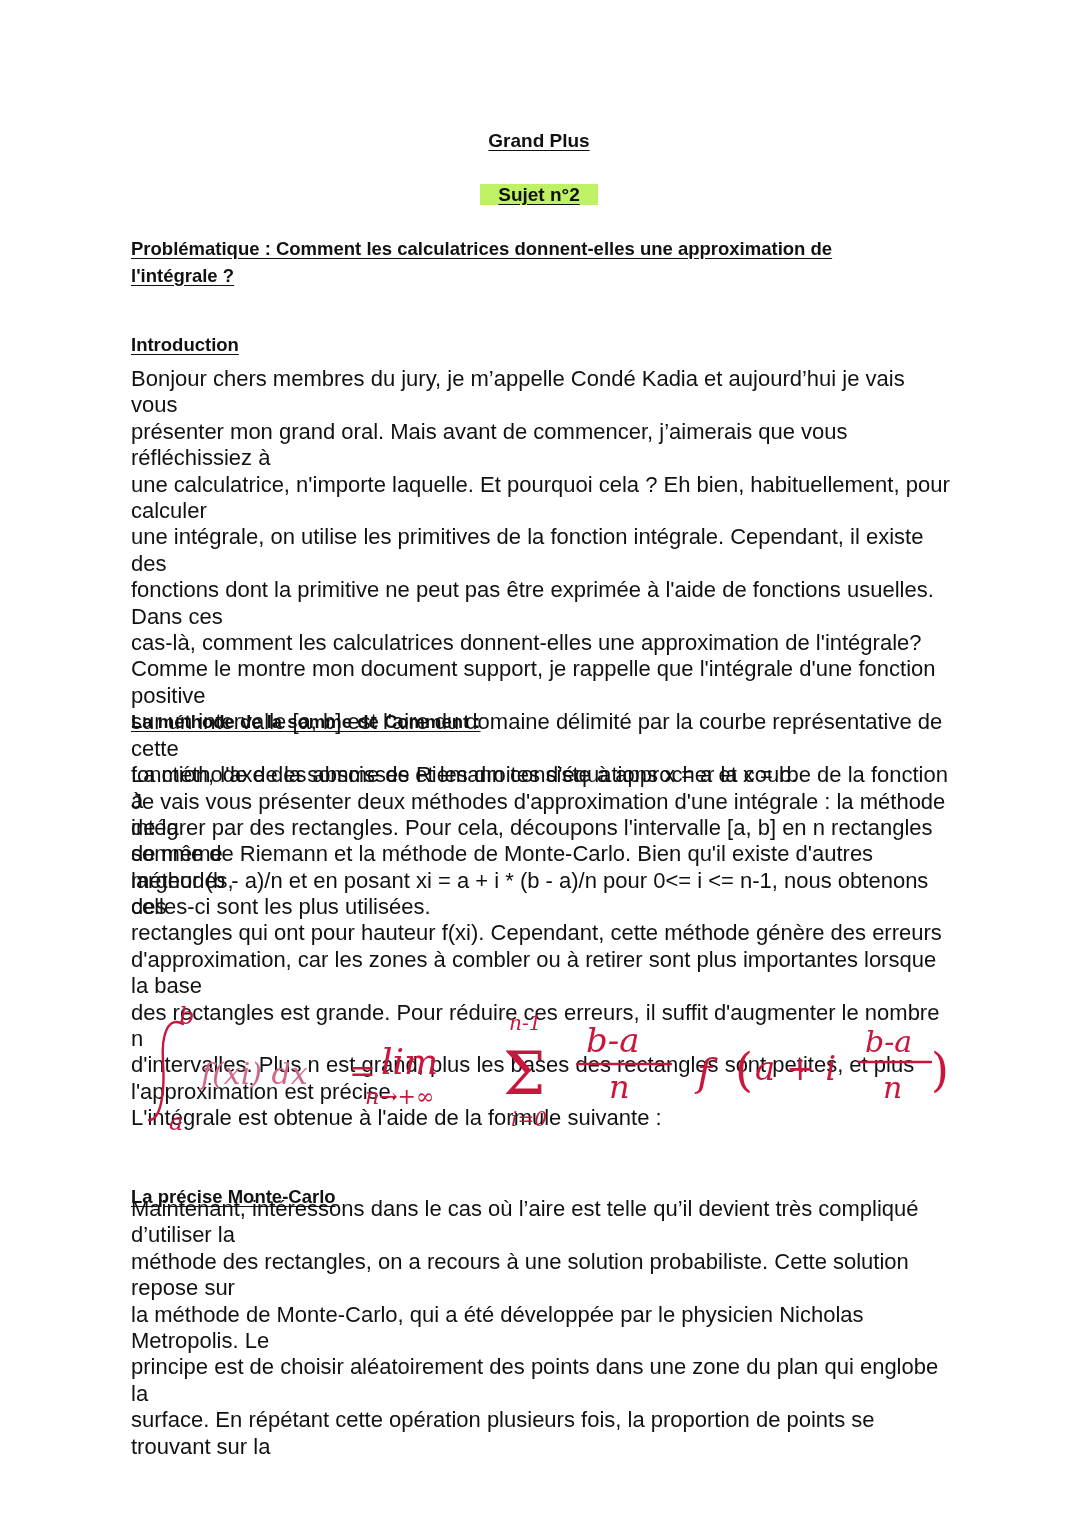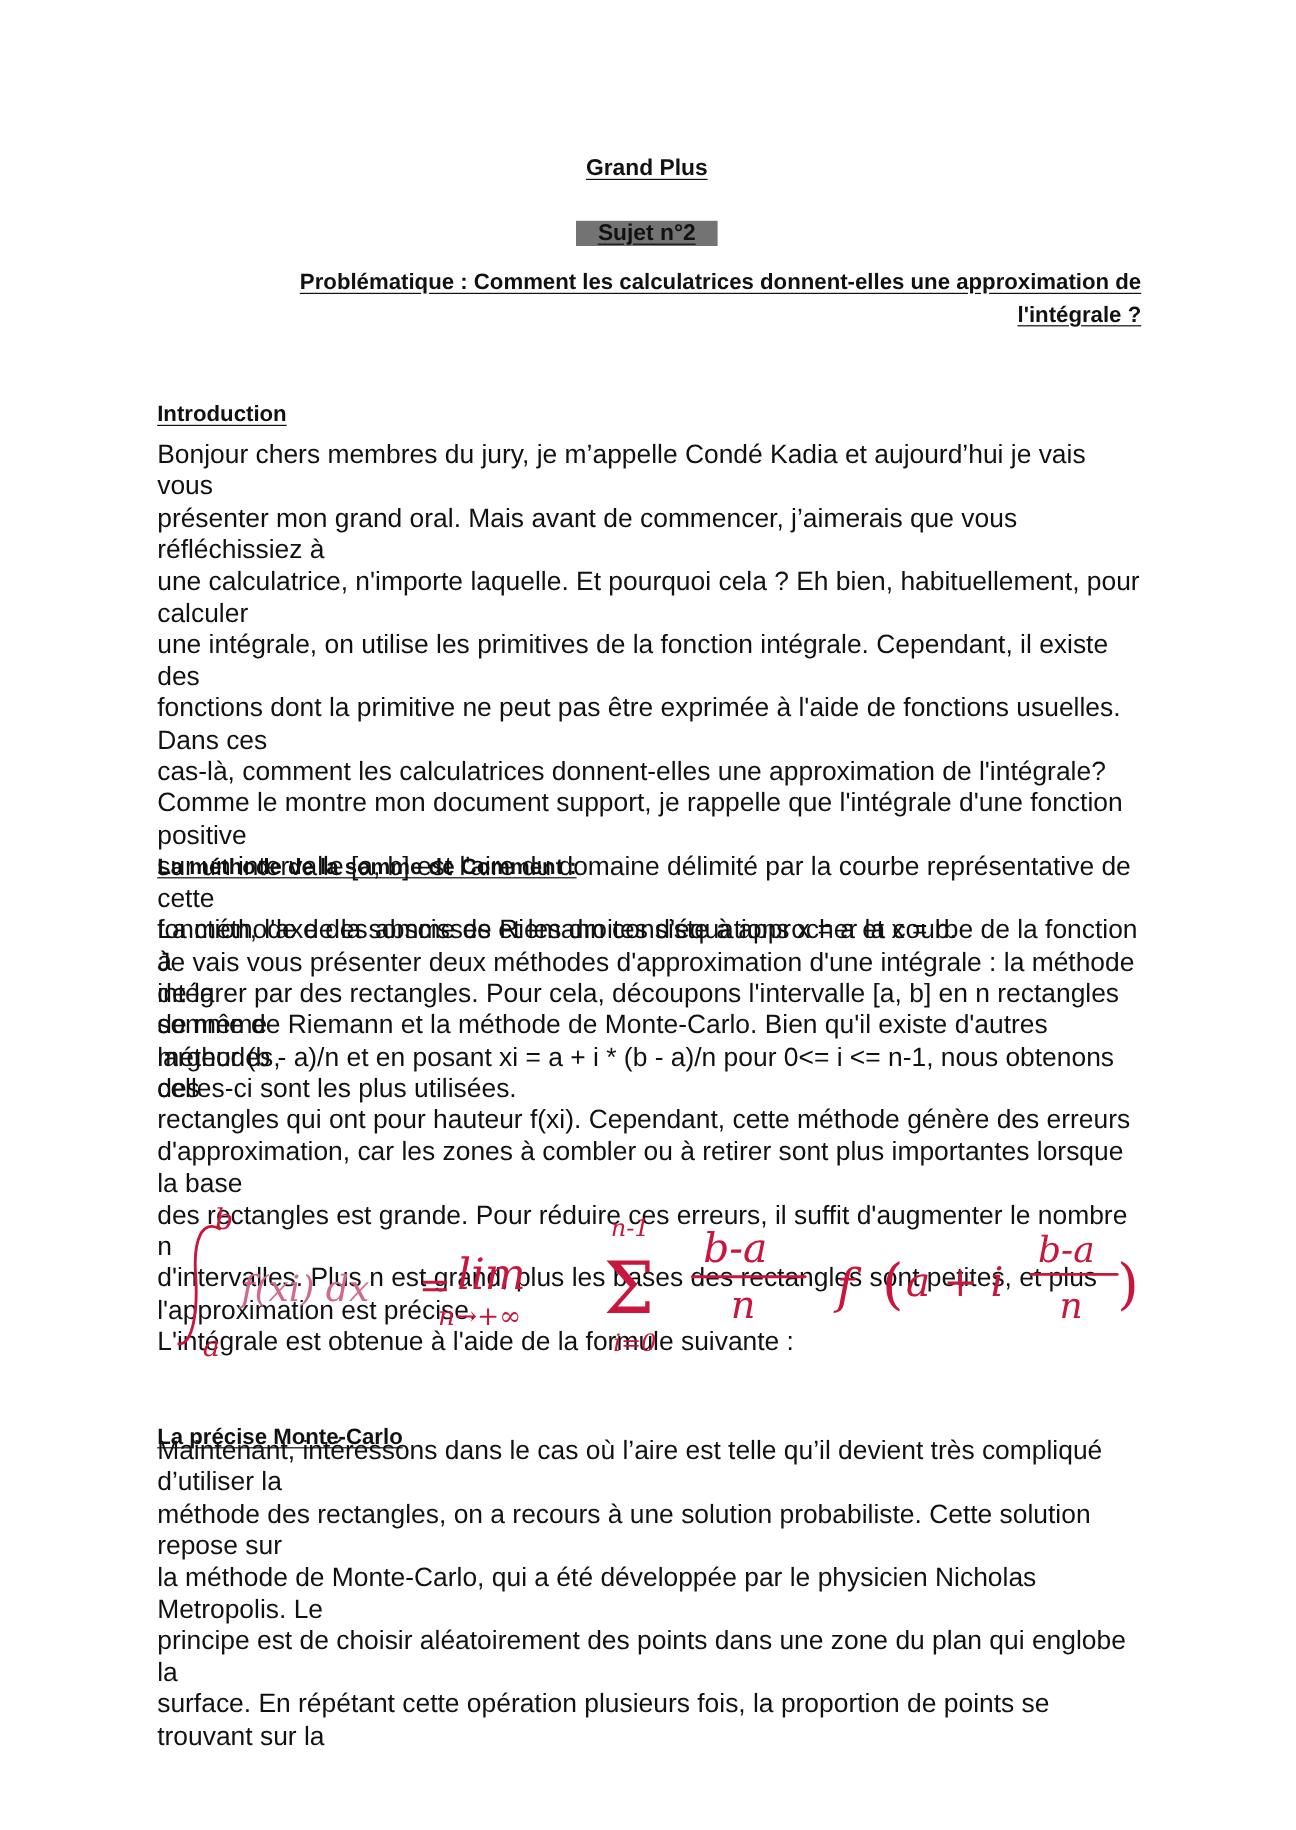--- a/index.html
+++ b/index.html
@@ -27,21 +27,21 @@
       width: 816px;
       text-align: center;
       font-size: 19px;
       font-weight: bold;
       text-decoration: underline;
       text-underline-offset: 3px;
     }
     .title-1 { top: 130px; }
     .title-2 { top: 184px; }
     .highlight {
-      background: #737373;
+      background: #bef264;
       padding: 0 18px;
     }
     .heading {
       position: absolute;
       left: 0;
       width: 820px;
       font-size: 18.5px;
       font-weight: bold;
       text-decoration: underline;
       text-underline-offset: 3px;
@@ -71,21 +71,21 @@
 <body>
 
 <div class="page">
 
   <div class="title title-1">Grand Plus</div>
 
   <div class="title title-2">
     <span class="highlight">Sujet n°2</span>
   </div>
 
-  <div class="heading" style="top:222px;text-align:right;">
+  <div class="heading" style="top:236px;">
     <span style="white-space:pre-line;">Problématique : Comment les calculatrices donnent-elles une approximation de
 l'intégrale ?</span>
   </div>
 
   <div class="heading" style="top:332px;">Introduction</div>
 
   <div class="para" style="top:366px;">Bonjour chers membres du jury, je m’appelle Condé Kadia et aujourd’hui je vais vous
 présenter mon grand oral. Mais avant de commencer, j’aimerais que vous réfléchissiez à
 une calculatrice, n'importe laquelle. Et pourquoi cela ? Eh bien, habituellement, pour calculer
 une intégrale, on utilise les primitives de la fonction intégrale. Cependant, il existe des

